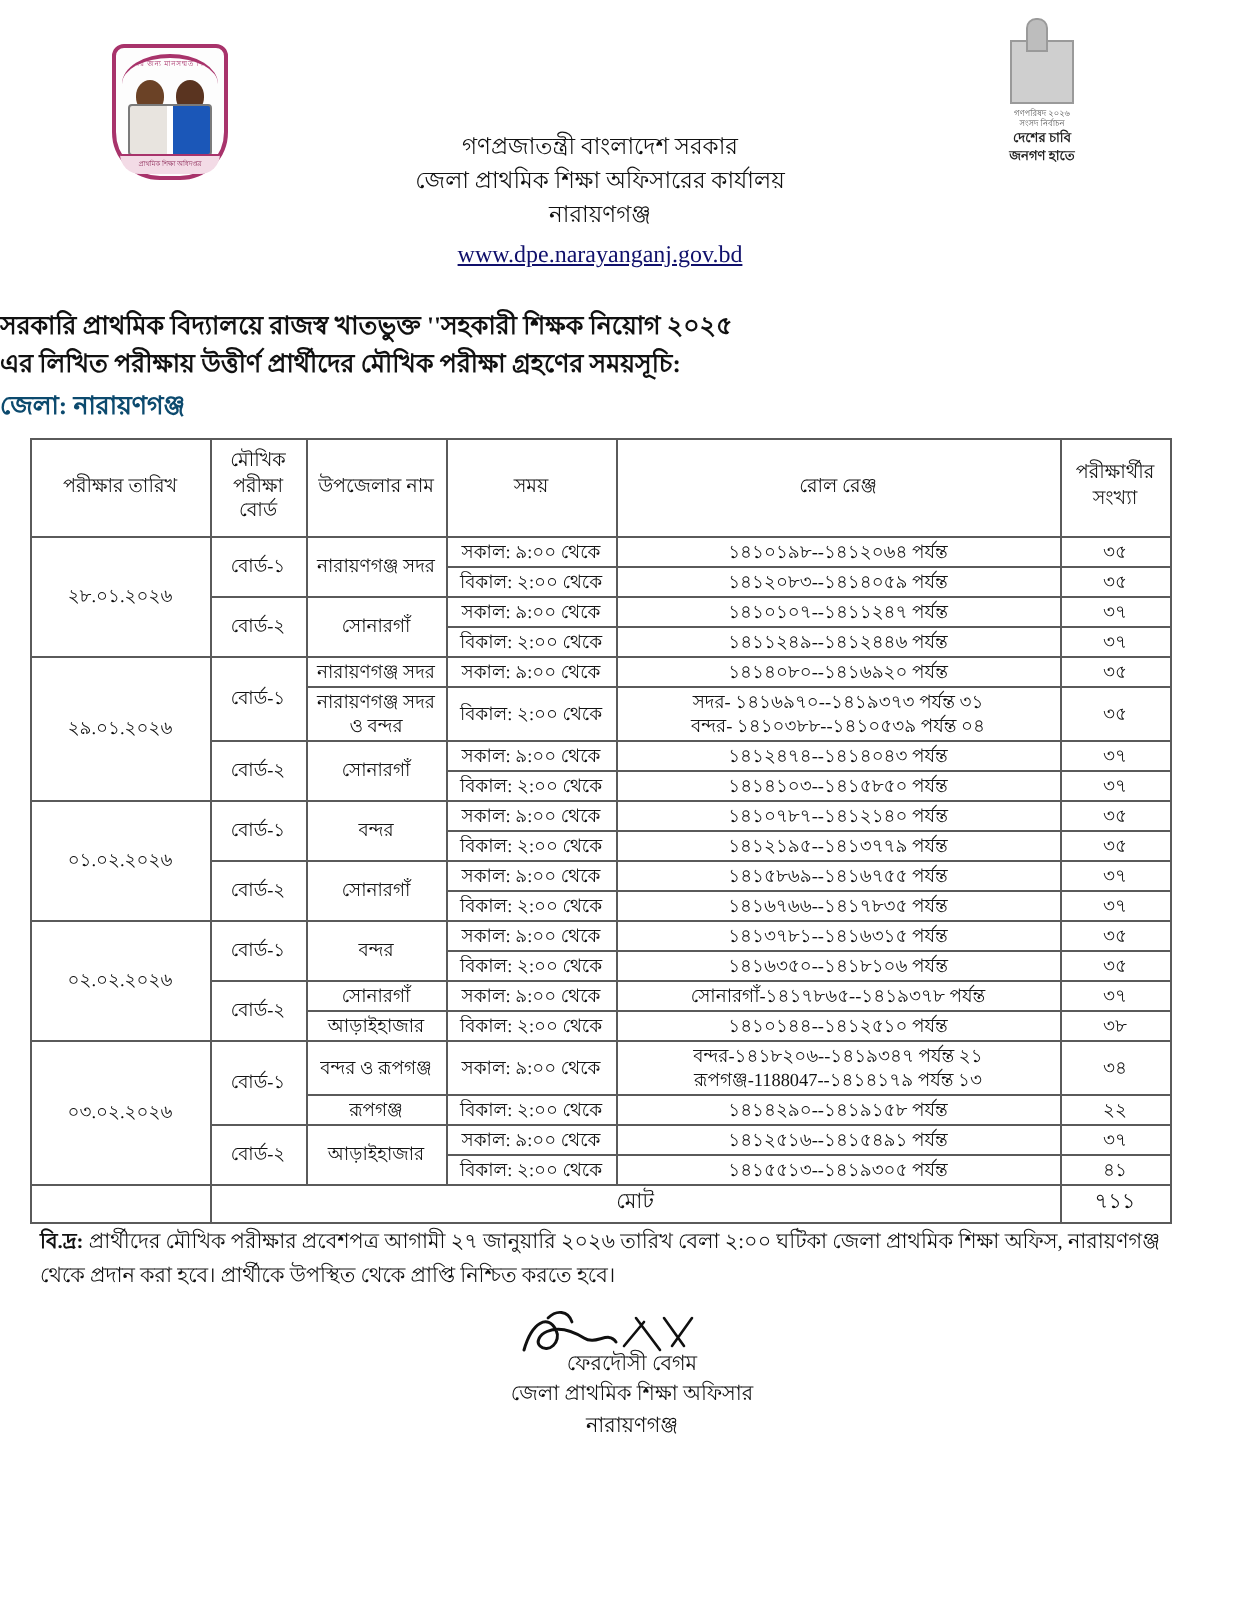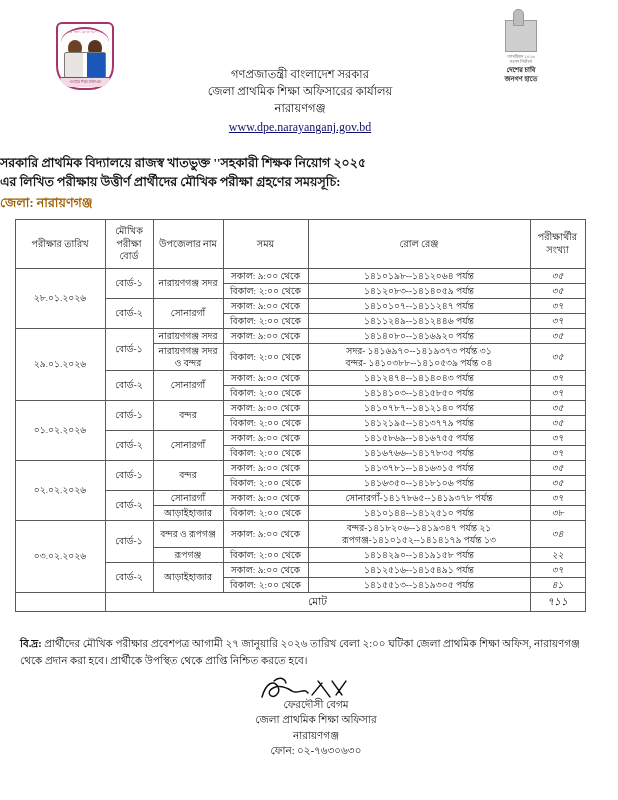--- a/index.html
+++ b/index.html
@@ -150,21 +150,21 @@
   .title-line {
     font-size: 12.6px;
     line-height: 19px;
     color: #111;
     font-weight: 600;
   }
   .district-line {
     font-size: 12.6px;
     line-height: 20px;
     font-weight: 600;
-    color: #a16207;
+    color: #0c4a6e;
     margin-top: 1px;
   }
 
   
   table.sched {
     border-collapse: collapse;
     width: 570px;
     margin: 6px auto 0;
     table-layout: fixed;
   }
@@ -187,34 +187,33 @@
     font-size: 10px;
   }
   td.board-cell, td.upa-cell {
     font-size: 9.6px;
   }
   td.range-cell {
     font-size: 9.4px;
   }
   td.count-cell {
     font-size: 9.8px;
-    font-style: italic;
   }
   td.two-line {
     line-height: 13px;
   }
   tr.total-row td {
     font-size: 10.5px;
     padding: 3px 2px;
   }
 
   
   .note {
     width: 560px;
-    margin: 23px auto 0;
+    margin: 1px auto 0;
     font-size: 10.4px;
     line-height: 17px;
     text-align: justify;
     color: #111;
   }
   .note .note-label { font-weight: bold; }
 
   
   .sign-block {
     margin-top: 6px;
@@ -400,21 +399,21 @@
           <td class="range-cell">১৪১০১৪৪--১৪১২৫১০ পর্যন্ত</td>
           <td class="count-cell">৩৮</td>
         </tr>
         <tr>
           <td class="date-cell" rowspan="4">০৩.০২.২০২৬</td>
           <td class="board-cell" rowspan="2">বোর্ড-১</td>
           <td class="upa-cell">বন্দর ও রূপগঞ্জ</td>
           <td class="time-cell">সকাল: ৯:০০ থেকে</td>
           <td class="range-cell two-line">
             <div>বন্দর-১৪১৮২০৬--১৪১৯৩৪৭ পর্যন্ত ২১</div>
-            <div>রূপগঞ্জ-১৪১০১৫২--১৪১৪১৭৯ পর্যন্ত ১৩</div>
+            <div>রূপগঞ্জ-1188047--১৪১৪১৭৯ পর্যন্ত ১৩</div>
           </td>
           <td class="count-cell">৩৪</td>
         </tr>
         <tr>
           <td class="upa-cell">রূপগঞ্জ</td>
           <td class="time-cell">বিকাল: ২:০০ থেকে</td>
           <td class="range-cell">১৪১৪২৯০--১৪১৯১৫৮ পর্যন্ত</td>
           <td class="count-cell">২২</td>
         </tr>
         <tr>
@@ -446,16 +445,15 @@
     <div class="sig-scribble">
       <svg width="200" height="28" viewBox="0 0 200 28" aria-hidden="true">
         <path d="M62 22 C66 8, 74 4, 78 12 C81 18, 74 24, 70 20 C66 16, 76 6, 92 16 C98 20, 104 12, 108 18" fill="none" stroke="#101010" stroke-width="1.5" stroke-linecap="round"></path>
         <path d="M74 6 C78 2, 84 2, 86 8" fill="none" stroke="#101010" stroke-width="1.4" stroke-linecap="round"></path>
         <path d="M112 20 L122 8 M118 6 L130 22 M132 6 L142 20 M136 20 L146 6" fill="none" stroke="#101010" stroke-width="1.3" stroke-linecap="round"></path>
       </svg>
     </div>
     <div class="sline">ফেরদৌসী বেগম</div>
     <div class="sline">জেলা প্রাথমিক শিক্ষা অফিসার</div>
     <div class="sline">নারায়ণগঞ্জ</div>
-    <div class="sline">ফোন: ০২-৭৬৩০৬৩০</div>
   </div>
 
 </div>
 
 </body></html>

